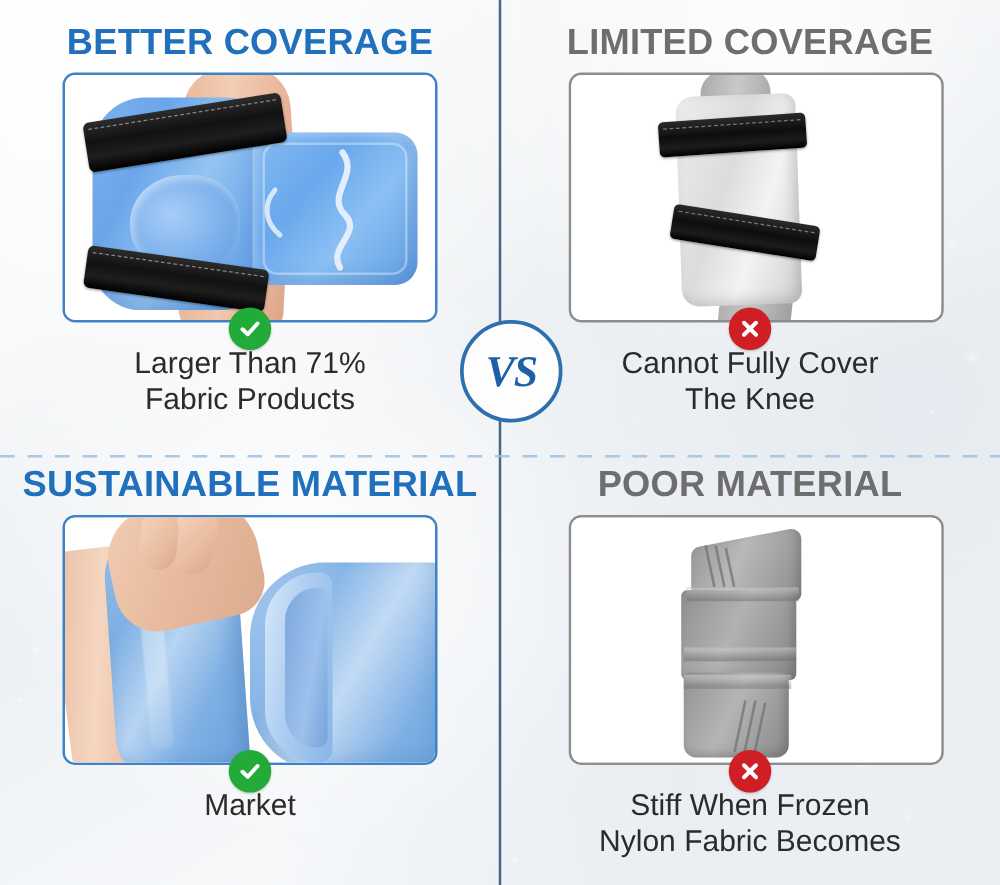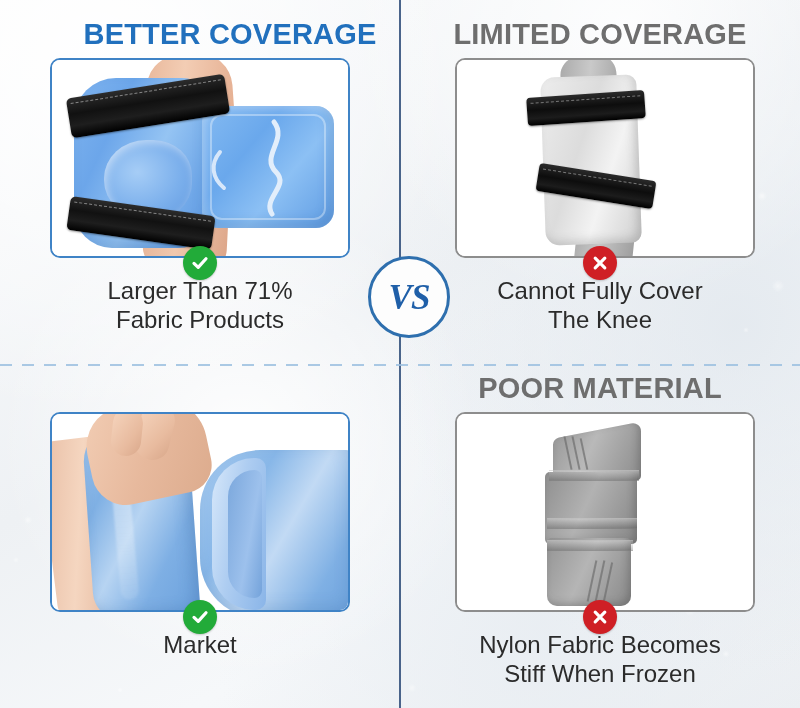--- a/index.html
+++ b/index.html
@@ -87,21 +87,21 @@
     left: 0;
     top: 18px;
     width: 400px;
     text-align: center;
     font-size: 29px;
     font-weight: bold;
     letter-spacing: .2px;
     line-height: 32px;
     white-space: nowrap;
   }
-  .heading.good { color: #2170bd; margin-left: 30px; }
+  .heading.good { color: #2170bd; }
   .heading.bad  { color: #6e6e6e; }
 
   
   .card {
     position: absolute;
     left: 50px;
     top: 58px;
     width: 300px;
     height: 200px;
     border-radius: 10px;
@@ -434,20 +434,21 @@
     </div>
 
     <div class="caption">
       <span>Cannot Fully Cover</span>
       <span>The Knee</span>
     </div>
   </div>
 
   <div class="quad bl">
 
+    <div class="heading good">SUSTAINABLE MATERIAL</div>
 
     <div class="card good">
       <div class="photo">
         <div class="bl-bg"></div>
         <div class="bl-forearm"></div>
         <div class="bl-closeup"></div>
         <div class="bl-closeup-lip"></div>
         <div class="bl-closeup-edge"></div>
         <div class="bl-gel"></div>
         <div class="bl-gel-fold"></div>
@@ -490,22 +491,22 @@
       </div>
     </div>
 
     <div class="badge cross">
       <svg width="18" height="18" viewBox="0 0 18 18" aria-hidden="true">
         <path d="M4.2 4.2 L13.8 13.8 M13.8 4.2 L4.2 13.8" fill="none" stroke="#ffffff" stroke-width="3.2" stroke-linecap="round"></path>
       </svg>
     </div>
 
     <div class="caption">
+      <span>Stiff When Frozen</span>
       <span>Nylon Fabric Becomes</span>
-      <span>Stiff When Frozen</span>
     </div>
   </div>
 
   <div class="v-divider"></div>
   <div class="h-divider"></div>
 
   <div class="vs">
     <span class="vs-text">VS</span>
   </div>
 

